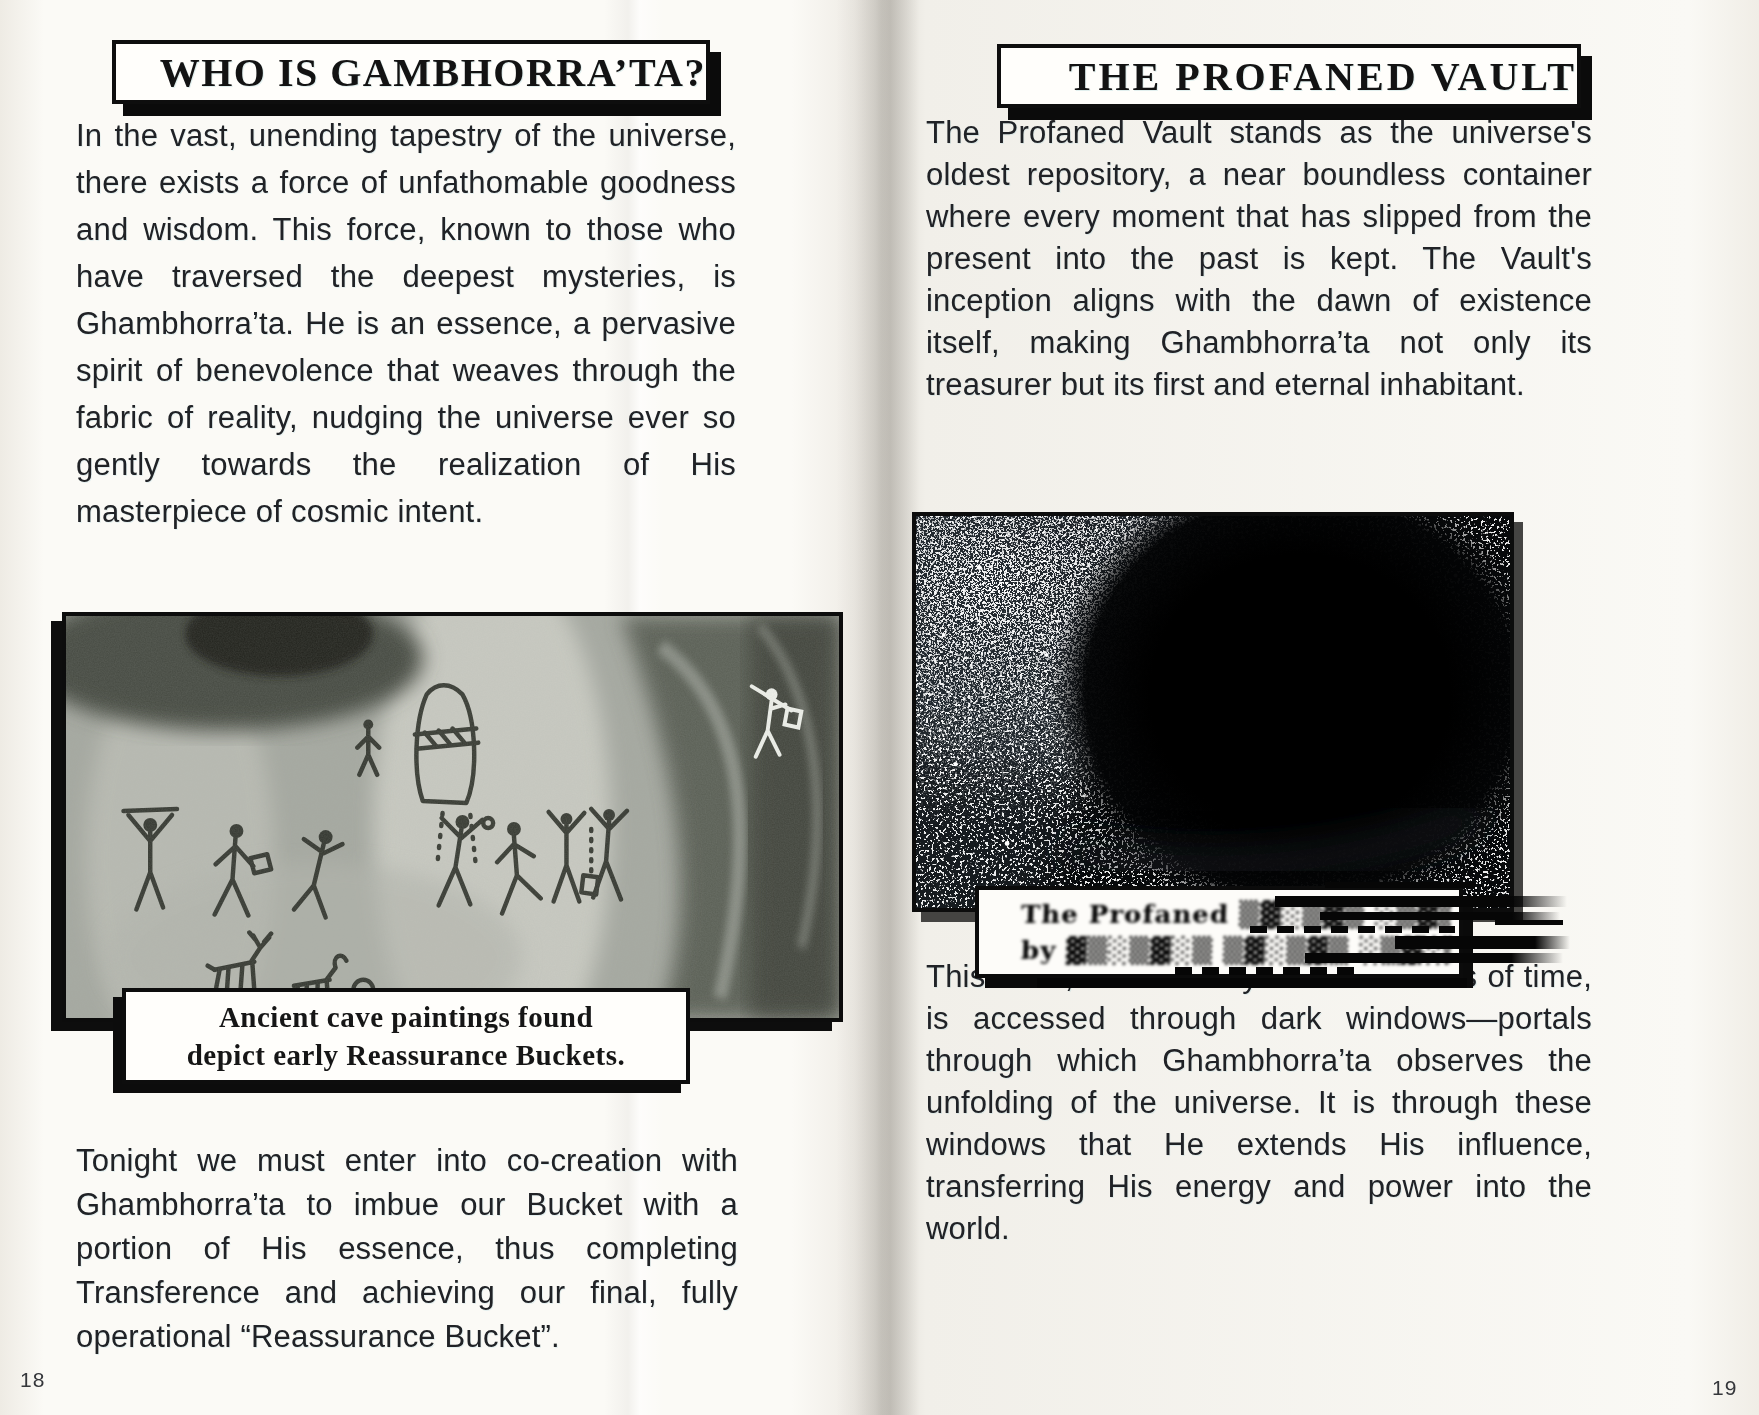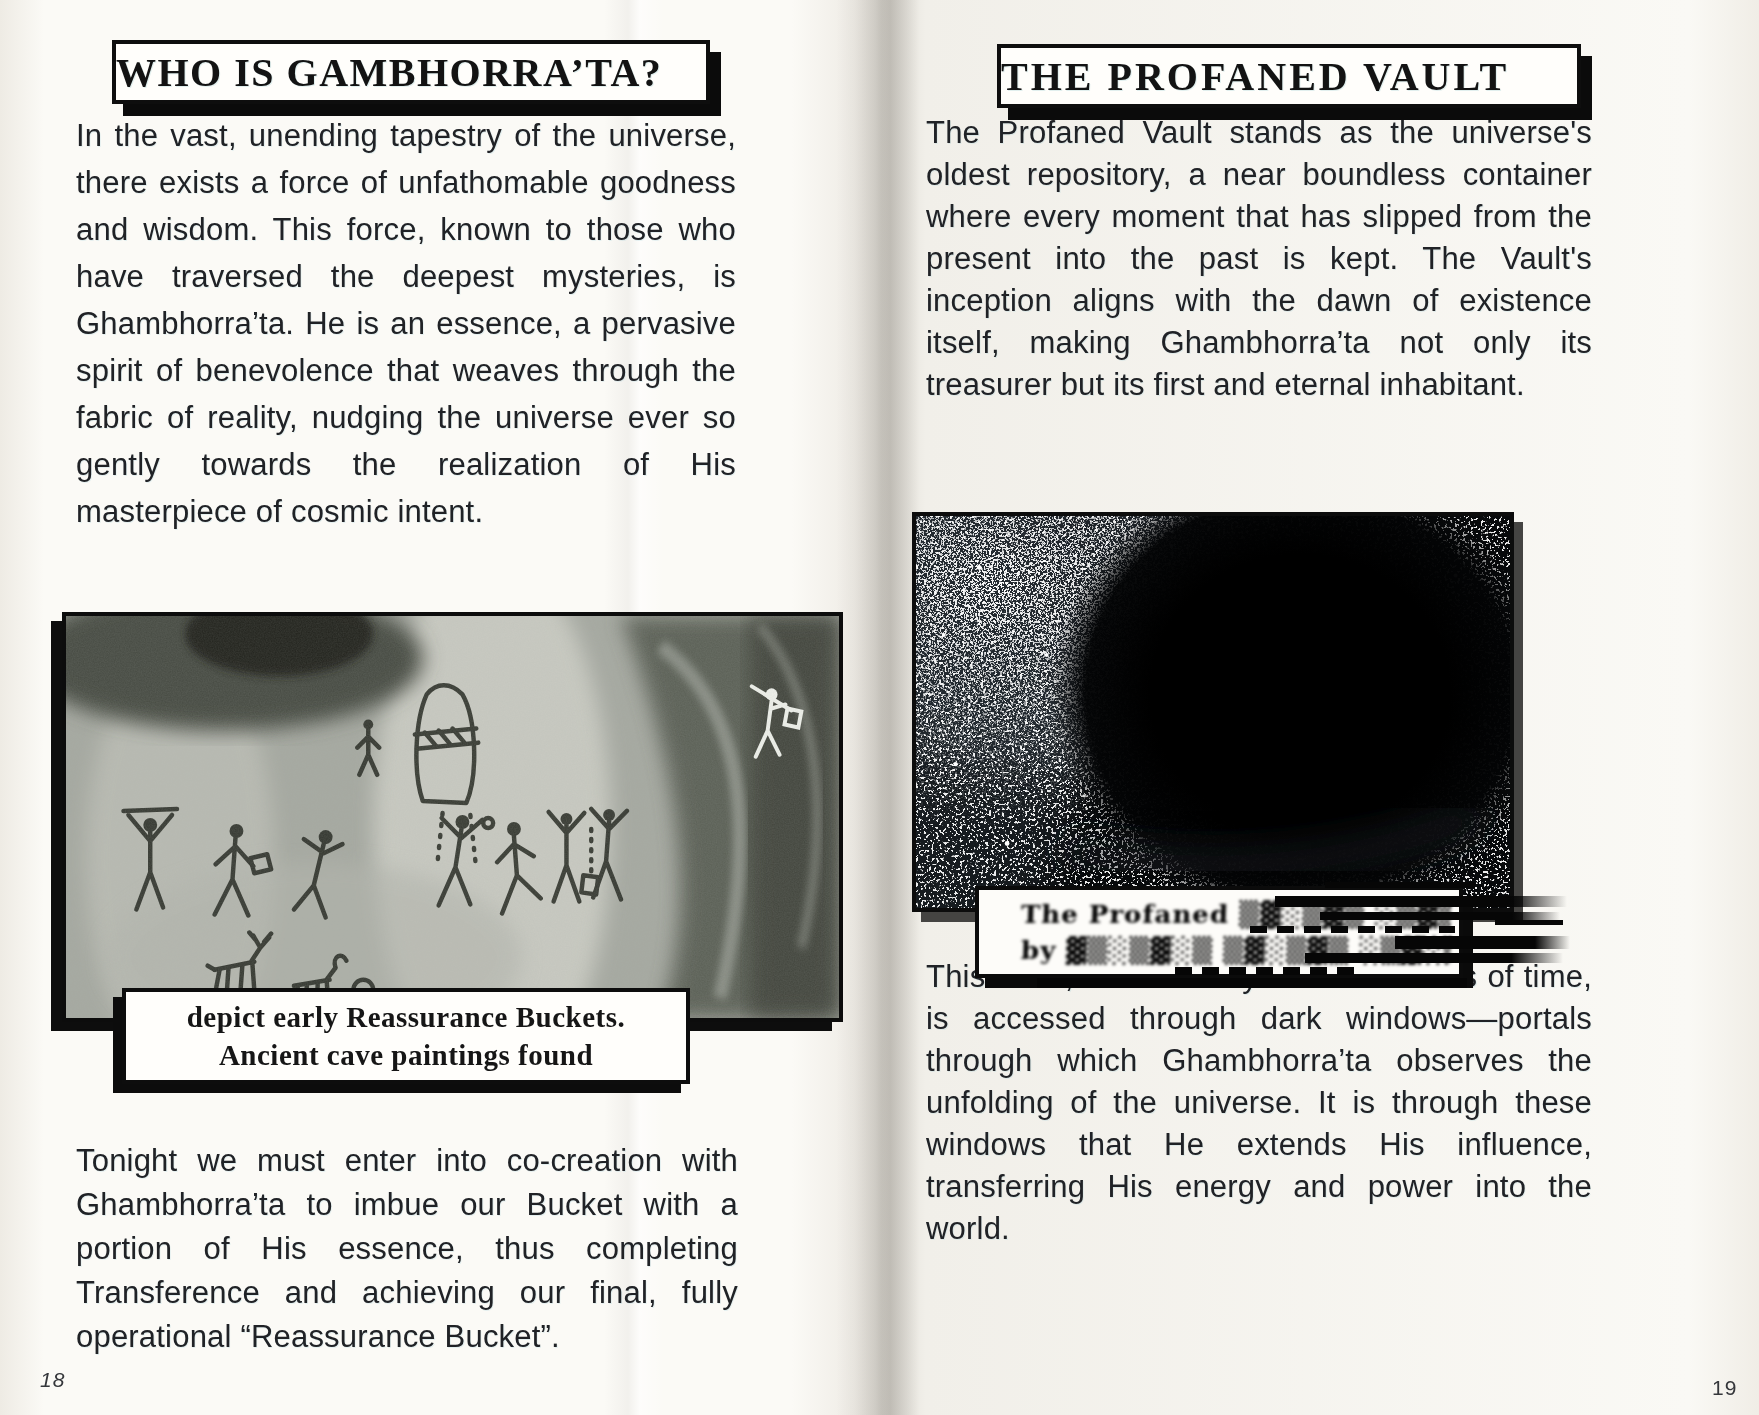--- a/index.html
+++ b/index.html
@@ -6,21 +6,21 @@
   .scan{
     position:relative;width:1759px;height:1415px;overflow:hidden;
     font-family:"Liberation Sans",sans-serif;color:#1d1f22;
     background:linear-gradient(90deg,#eeebe4 0%,#fbfaf6 2.5%,#fbfaf6 45%,#efece6 48.6%,#dad7d0 50.1%,#f1efe9 52.6%,#faf9f5 96%,#f0ede6 100%);
   }
   .crease{position:absolute;top:0;height:100%;pointer-events:none;}
   .crease.left-fold{left:604px;width:60px;background:linear-gradient(90deg,rgba(0,0,0,0) 0%,rgba(70,65,58,.05) 40%,rgba(255,255,255,.55) 60%,rgba(0,0,0,0) 100%);}
   .crease.gutter{left:836px;width:104px;background:linear-gradient(90deg,rgba(0,0,0,0) 0%,rgba(66,60,52,.10) 38%,rgba(66,60,52,.20) 52%,rgba(255,255,255,.0) 80%);}
   .title-box{
     position:absolute;background:#fffefb;border:4px solid #0e0e0e;box-shadow:11px 12px 0 #0b0b0b;
-    display:flex;align-items:center;justify-content:flex-start;
+    display:flex;align-items:center;justify-content:flex-end;
     font-family:"Liberation Serif",serif;font-weight:bold;color:#131313;
     text-shadow:1px 1px 0 rgba(90,170,185,.18);
   }
   .para{
     position:absolute;text-align:justify;text-justify:inter-word;
     font-size:31px;letter-spacing:.2px;color:#202226;
     text-shadow:.8px .8px 0 rgba(95,180,195,.14);
   }
   .fig-frame{position:absolute;border:4px solid #0c0c0c;overflow:hidden;background:#9a9d96;}
   .fig-frame svg{display:block;width:100%;height:100%;}
@@ -157,27 +157,27 @@
         <circle cx="712" cy="78" r="6" fill="#edefe9" stroke="none"></circle>
         <path d="M712,84 L708,114 M708,114 L696,140 M708,114 L720,138 M712,92 L726,88"></path>
         <path d="M692,70 L732,94"></path>
         <path d="M728,92 l14,3 l-3,16 l-14,-3 z"></path>
       </g>
       <rect width="780" height="400" filter="url(#grain)" opacity="0.33"></rect>
     </svg>
   </div>
 
   <div class="caption-box" style="left:122px;top:988px;width:560px;height:88px;">
+    <span>Ancient cave paintings found</span>
     <span>depict early Reassurance Buckets.</span>
-    <span>Ancient cave paintings found</span>
   </div>
 
   <div class="para" style="left:76px;top:1094px;width:662px;line-height:44px;margin-top:45px;">Tonight we must enter into co-creation with Ghambhorra’ta to imbue our Bucket with a portion of His essence, thus completing Transference and achieving our final, fully operational “Reassurance Bucket”.</div>
 
-  <div class="pagenum" style="left:40px;top:1368px;font-style:italic;">18</div>
+  <div class="pagenum" style="left:20px;top:1368px;">18</div>
 
   <div class="title-box" style="left:997px;top:44px;width:576px;height:56px;font-size:40px;letter-spacing:3px;">
     <span>THE PROFANED VAULT</span>
   </div>
 
   <div class="para" style="left:926px;top:112px;width:666px;line-height:42px;">The Profaned Vault stands as the universe's oldest repository, a near boundless container where every moment that has slipped from the present into the past is kept. The Vault's inception aligns with the dawn of existence itself, making Ghambhorra’ta not only its treasurer but its first and eternal inhabitant.</div>
 
   <div class="fig-frame space-shadow" style="left:912px;top:512px;width:594px;height:392px;background:#07090b;">
     <svg viewBox="0 0 600 395" preserveAspectRatio="none">
       <defs>

